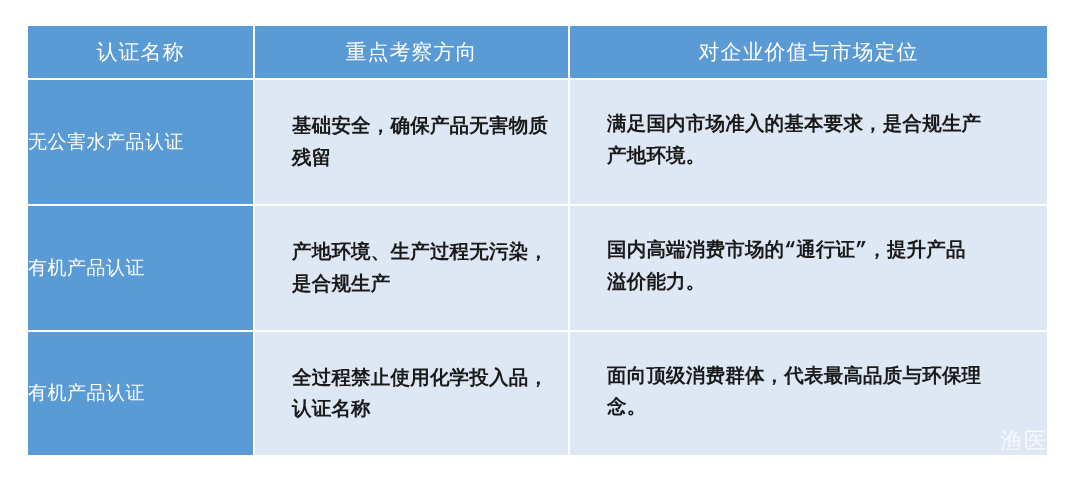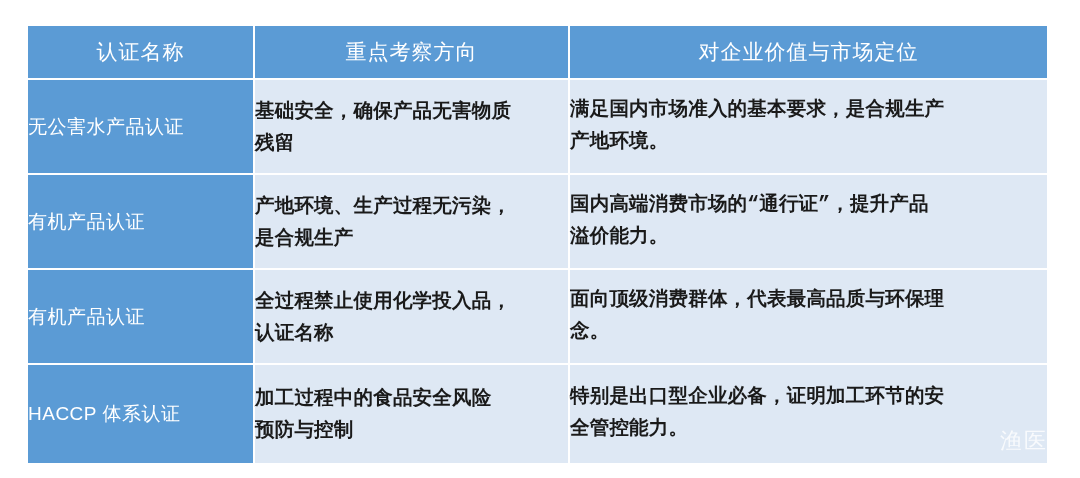--- a/index.html
+++ b/index.html
@@ -75,20 +75,21 @@
     color: #1a1a1a;
     font-size: 19.5px;
     font-weight: 700;
     line-height: 1.62;
     padding: 0 6px 0 10px;
     letter-spacing: 0.2px;
   }
   .body-cell .line {
     display: block;
     white-space: nowrap;
+    padding-left: 37px;
   }
 
   
   #watermark {
     position: absolute;
     right: 8px;
     bottom: 22px;
     font-size: 22px;
     font-weight: 400;
     color: rgba(255,255,255,0.78);
@@ -154,29 +155,18 @@
       <td class="body-cell">
         <span class="line">全过程禁止使用化学投入品，</span>
         <span class="line">认证名称</span>
       </td>
       <td class="body-cell">
         <span class="line">面向顶级消费群体，代表最高品质与环保理</span>
         <span class="line">念。</span>
       </td>
     </tr>
 
-    <tr>
-      <td class="name-cell tall">HACCP 体系认证</td>
-      <td class="body-cell">
-        <span class="line">加工过程中的食品安全风险</span>
-        <span class="line">预防与控制</span>
-      </td>
-      <td class="body-cell">
-        <span class="line">特别是出口型企业必备，证明加工环节的安</span>
-        <span class="line">全管控能力。</span>
-      </td>
-    </tr>
 
   </tbody>
 </table>
 
 <div id="watermark">渔医考</div>
 <div id="watermark-sub"></div>
 
 </body></html>

